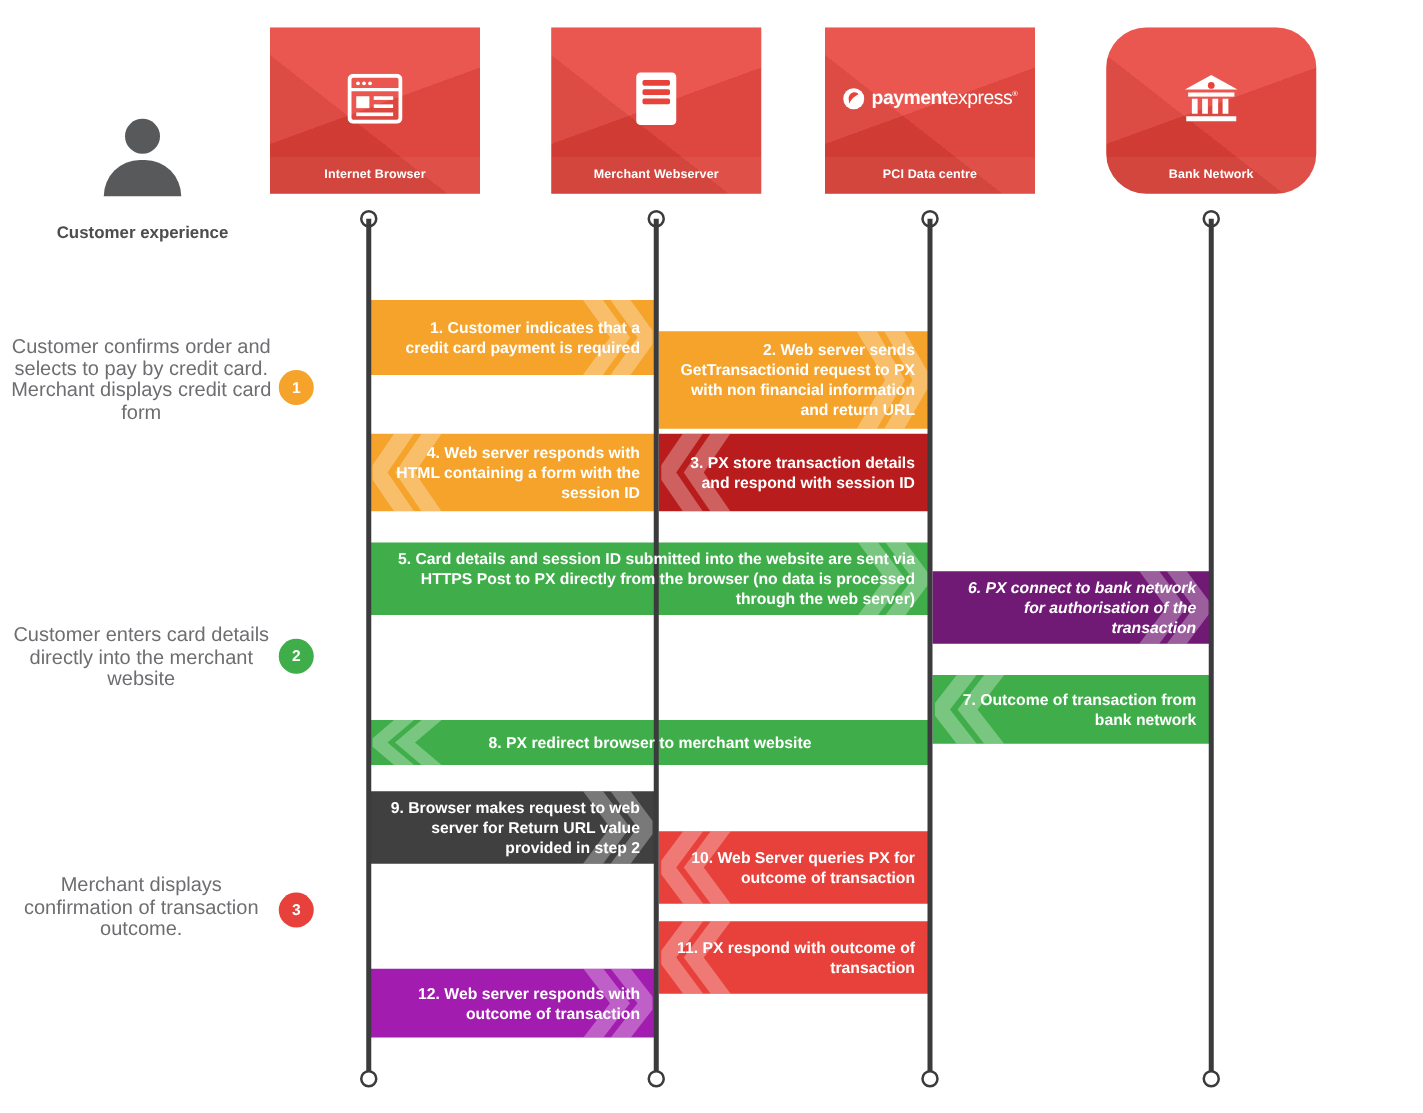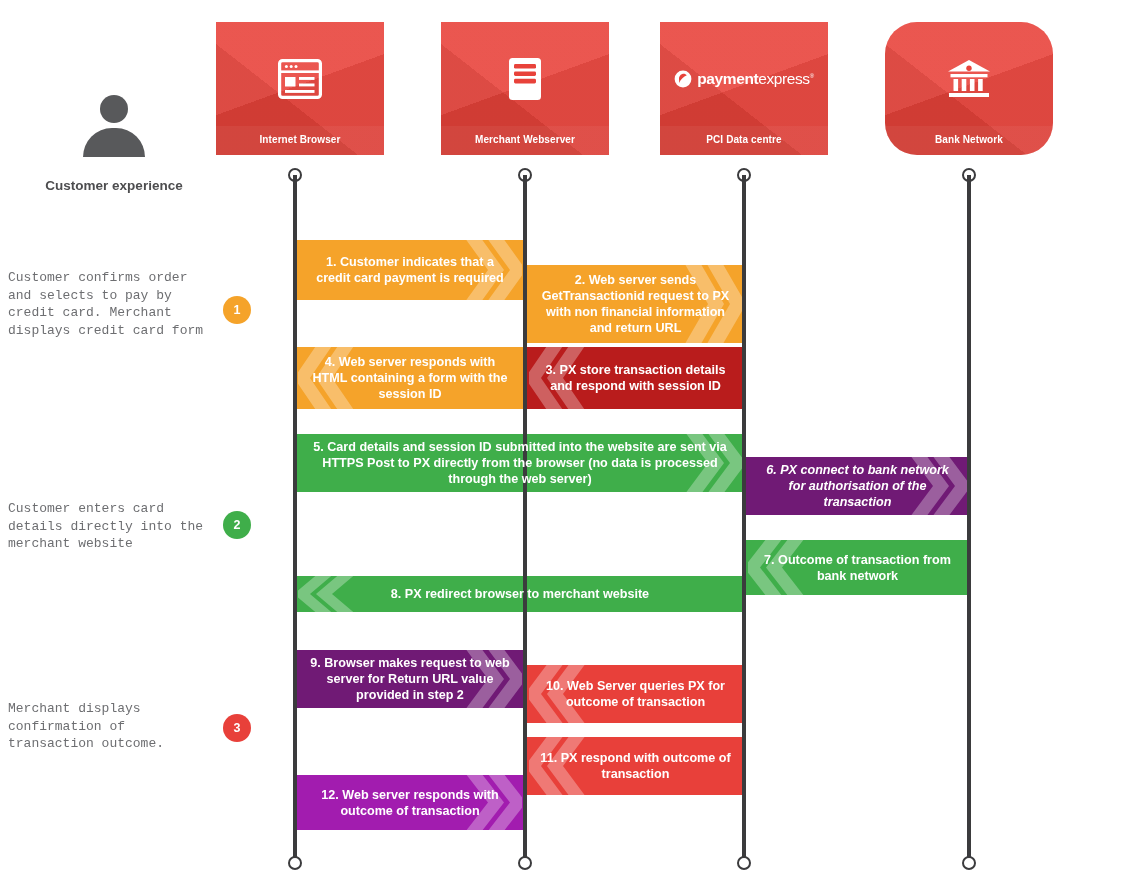--- a/index.html
+++ b/index.html
@@ -65,22 +65,22 @@
   }
   #avatar-label {
     position: absolute; left: 0; top: 178px; width: 228px;
     text-align: center; color: #4d4d4f;
     font-size: 13.5px; font-weight: bold;
   }
 
   
   .phase-text {
     position: absolute; width: 210px;
-    text-align: left; color: #6d6e71;
-    font-size: 13px; line-height: 17.5px; font-family: Liberation Mono, monospace;
+    text-align: center; color: #6d6e71;
+    font-size: 16px; line-height: 17.5px;
   }
   .phase-dot {
     position: absolute; width: 28px; height: 28px; border-radius: 50%;
     color: #fff; font-size: 12.5px; font-weight: bold;
     display: flex; align-items: center; justify-content: center;
   }
 
   
   .lifeline { position: absolute; top: 168px; width: 14px; height: 702px; }
   .lifeline .stem {
@@ -98,21 +98,21 @@
   
   .band {
     position: absolute;
     display: flex; align-items: center; justify-content: center;
     overflow: hidden;
   }
   .band-label {
     position: relative; z-index: 2;
     color: #ffffff;
     font-size: 12.6px; font-weight: bold; line-height: 16px;
-    text-align: center;
+    text-align: right;
     padding: 0 12px;
   }
 
   svg.chevset { position: absolute; top: 0; height: 100%; }
 </style>
 </head>
 <body>
 
 <div id="stage">
 
@@ -261,21 +261,21 @@
   </div>
 
   <div class="band dir-left" style="left:296px; top:576px; width:448px; height:36px; background:#3fae4a;">
     <svg class="chevset" style="left:2px;" width="64" height="36" viewBox="0 0 64 36">
       <path d="M60 -4 L34 18 L60 40 L44 40 L18 18 L44 -4 Z" fill="#ffffff" opacity="0.30"></path>
       <path d="M38 -4 L12 18 L38 40 L22 40 L-4 18 L22 -4 Z" fill="#ffffff" opacity="0.30"></path>
     </svg>
     <div class="band-label">8. PX redirect browser to merchant website</div>
   </div>
 
-  <div class="band dir-right" style="left:296px; top:650px; width:228px; height:58px; background:#701a75;">
+  <div class="band dir-right" style="left:296px; top:633px; width:228px; height:58px; background:#404040;">
     <svg class="chevset" style="right:2px;" width="64" height="58" viewBox="0 0 64 58">
       <path d="M4 -6 L30 29 L4 64 L20 64 L46 29 L20 -6 Z" fill="#ffffff" opacity="0.30"></path>
       <path d="M26 -6 L52 29 L26 64 L42 64 L68 29 L42 -6 Z" fill="#ffffff" opacity="0.30"></path>
     </svg>
     <div class="band-label">9. Browser makes request to web server for Return URL value provided in step 2</div>
   </div>
 
   <div class="band dir-left" style="left:527px; top:665px; width:217px; height:58px; background:#e8403a;">
     <svg class="chevset" style="left:2px;" width="64" height="58" viewBox="0 0 64 58">
       <path d="M60 -6 L34 29 L60 64 L44 64 L18 29 L44 -6 Z" fill="#ffffff" opacity="0.30"></path>

